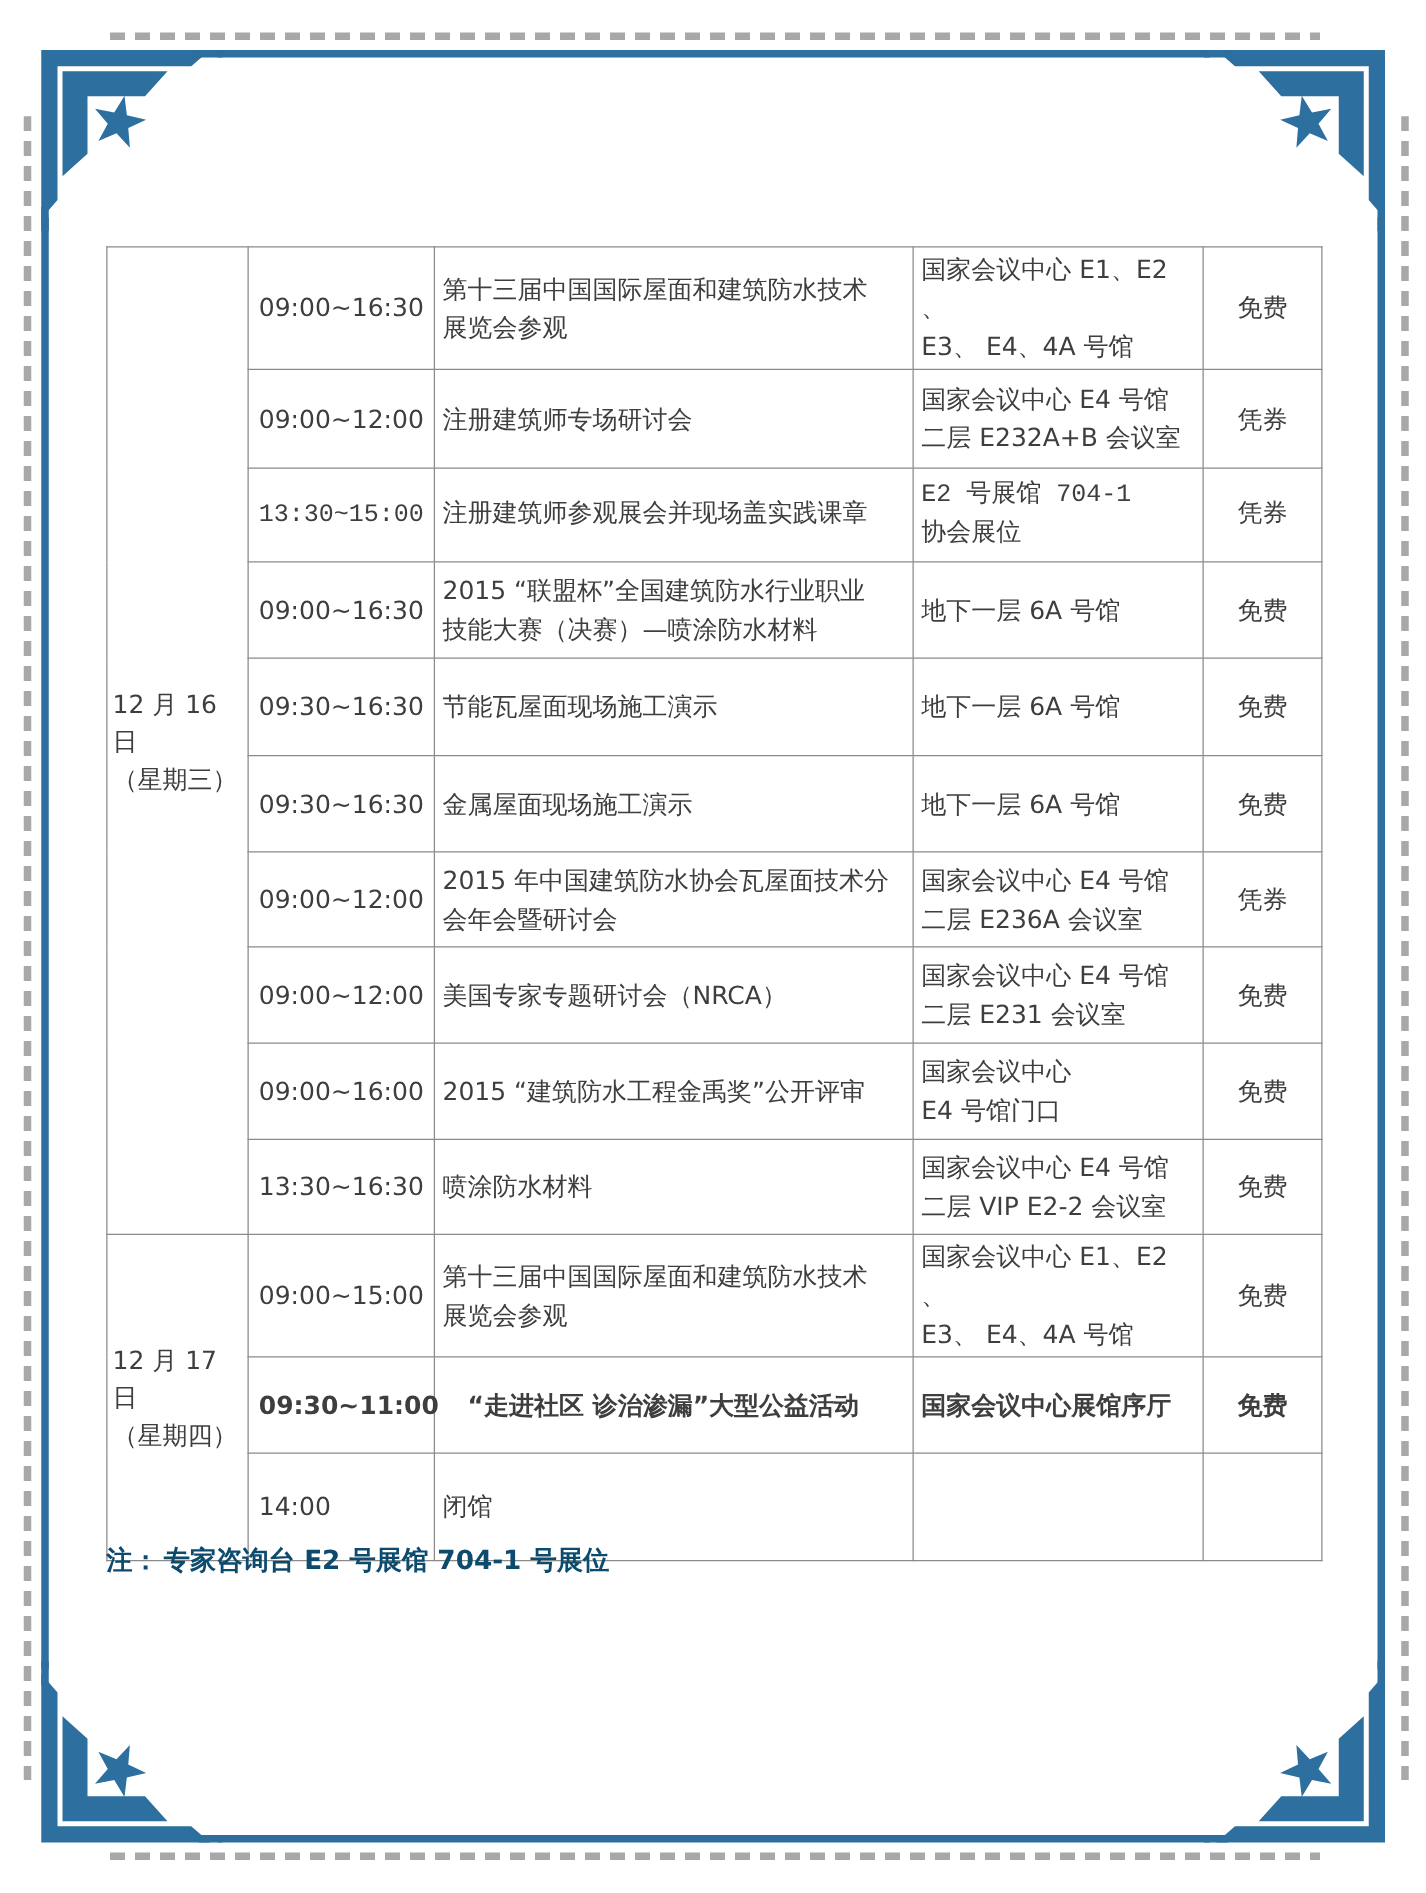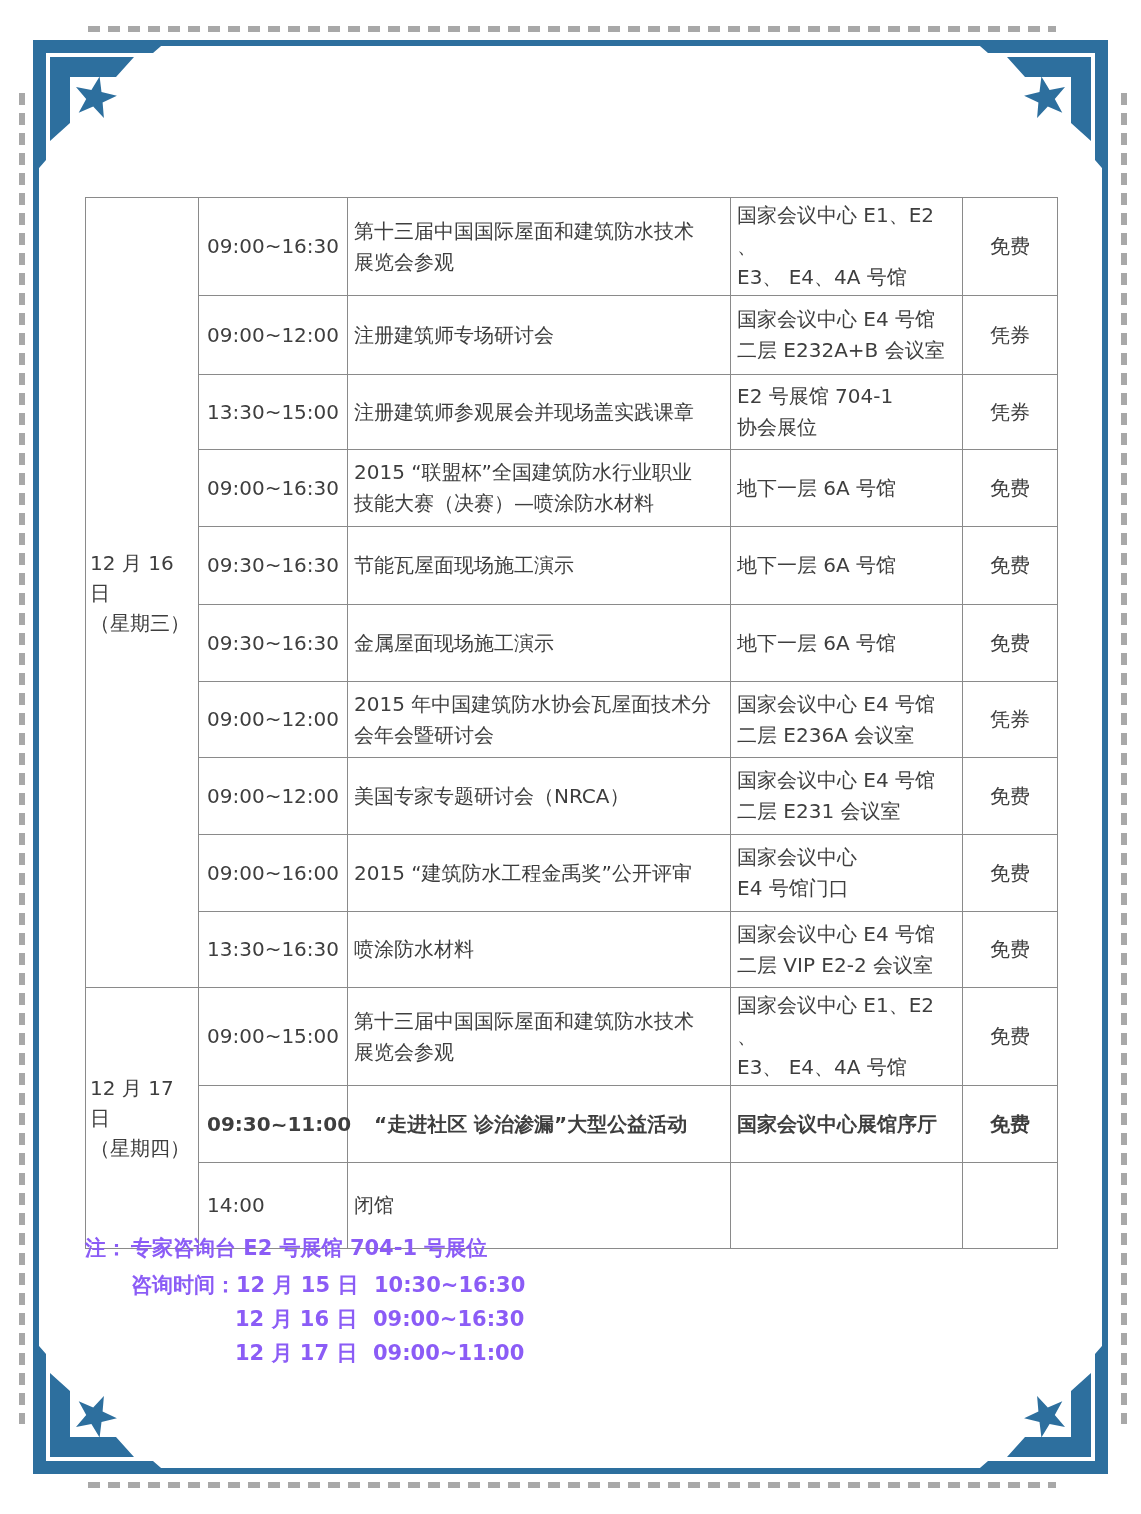--- a/index.html
+++ b/index.html
@@ -42,21 +42,21 @@
   td{
     border:1px solid var(--tborder);vertical-align:middle;
     line-height:31px;white-space:pre-line;color:var(--text);
   }
   td.date-cell{padding:0 2px 0 4px;line-height:30px}
   td.time-cell{padding-left:8px;white-space:nowrap}
   td.event-cell{padding:2px 2px 2px 6px}
   td.location-cell{padding:2px 2px 2px 6px}
   td.fee-cell{text-align:center;padding:0}
   
-  .notes{position:absolute;left:85px;top:1231px;font-size:21px;font-weight:600;color:#8b5cf6}
+  .notes{position:absolute;left:85px;top:1231px;font-size:21px;font-weight:600;color:#0c4a6e}
   .note-line{height:34px;line-height:34px;white-space:nowrap}
   .note-line1{margin-bottom:3px}
   .note-label{display:inline-block;width:46px}
   .consult-indent{padding-left:46px}
   .consult-indent2{padding-left:150px}
   .c-date{display:inline-block;width:138px}
 </style>
 </head>
 <body>
 
@@ -125,21 +125,21 @@
 E3、 E4、4A 号馆</td>
         <td class="fee-cell" data-name="fee-cell">免费</td>
       </tr>
       <tr data-name="schedule-row" style="height: 79px;">
         <td class="time-cell" data-name="time-cell">09:00~12:00</td>
         <td class="event-cell" data-name="event-cell">注册建筑师专场研讨会</td>
         <td class="location-cell" data-name="location-cell">国家会议中心 E4 号馆
 二层 E232A+B 会议室</td>
         <td class="fee-cell" data-name="fee-cell">凭券</td>
       </tr>
-      <tr data-name="schedule-row" style="height: 75px;">
+      <tr data-name="schedule-row" style="height: 75px; font-family: Liberation Mono, monospace;">
         <td class="time-cell" data-name="time-cell">13:30~15:00</td>
         <td class="event-cell" data-name="event-cell">注册建筑师参观展会并现场盖实践课章</td>
         <td class="location-cell" data-name="location-cell">E2 号展馆 704-1
 协会展位</td>
         <td class="fee-cell" data-name="fee-cell">凭券</td>
       </tr>
       <tr data-name="schedule-row" style="height: 77px;">
         <td class="time-cell" data-name="time-cell">09:00~16:30</td>
         <td class="event-cell" data-name="event-cell">2015 “联盟杯”全国建筑防水行业职业
 技能大赛（决赛）—喷涂防水材料</td>
@@ -208,18 +208,13 @@
         <td class="location-cell" data-name="location-cell"></td>
         <td class="fee-cell" data-name="fee-cell"></td>
       </tr>
     </tbody>
 </table>
 
 <div class="notes" data-name="notes-section">
   <div class="note-line note-line1" data-name="note-line-booth">
     <span class="note-label" data-name="note-label">注：</span><span data-name="note-booth-text">专家咨询台 E2 号展馆 704-1 号展位</span>
   </div>
-  <div data-name="consult-times-list" id="consult-lines">
-      <div class="note-line consult-indent" data-name="consult-time-line"><span data-name="consult-label">咨询时间：</span><span class="c-date" data-name="consult-date">12 月 15 日</span><span class="c-time" data-name="consult-hours">10:30~16:30</span></div>
-      <div class="note-line consult-indent2" data-name="consult-time-line"><span class="c-date" data-name="consult-date">12 月 16 日</span><span class="c-time" data-name="consult-hours">09:00~16:30</span></div>
-      <div class="note-line consult-indent2" data-name="consult-time-line"><span class="c-date" data-name="consult-date">12 月 17 日</span><span class="c-time" data-name="consult-hours">09:00~11:00</span></div>
-    </div>
 </div>
 
 </body></html>

